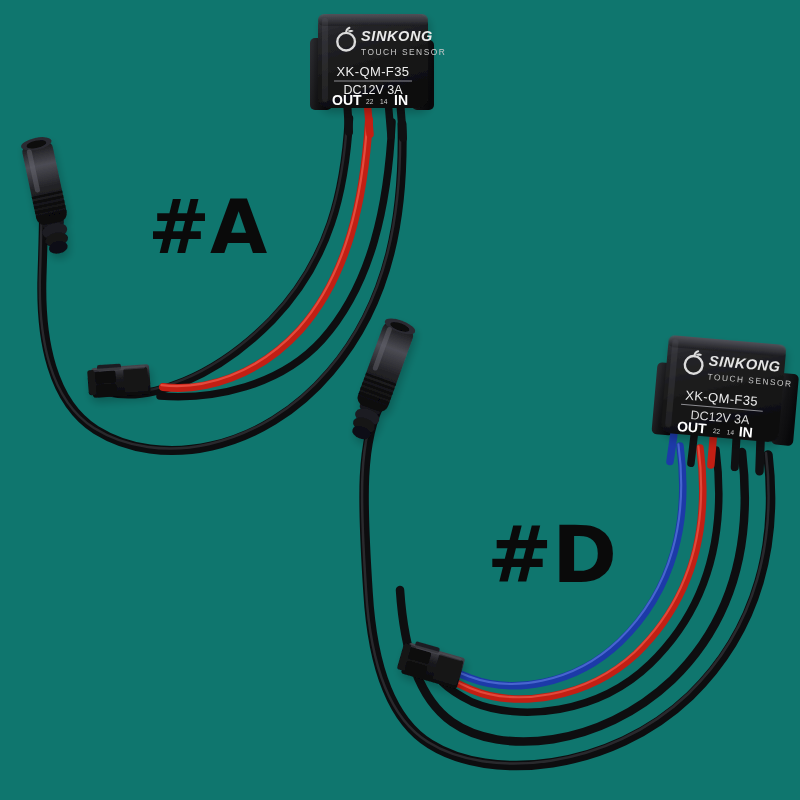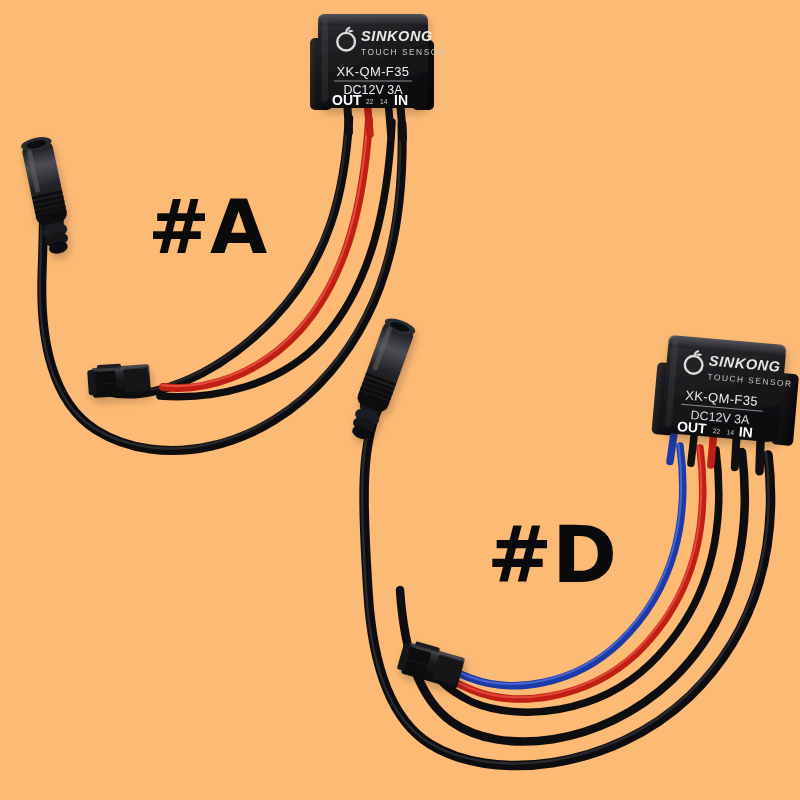--- a/index.html
+++ b/index.html
@@ -10,21 +10,21 @@
   body {
     width: 800px;
     height: 800px;
     overflow: hidden;
     font-family: "Liberation Sans", sans-serif;
   }
   #stage {
     position: relative;
     width: 800px;
     height: 800px;
-    background: #fdba74;
+    background: #0f766e;
   }
   svg.scene {
     position: absolute;
     left: 0;
     top: 0;
     width: 800px;
     height: 800px;
     display: block;
   }
   .variant-label {

